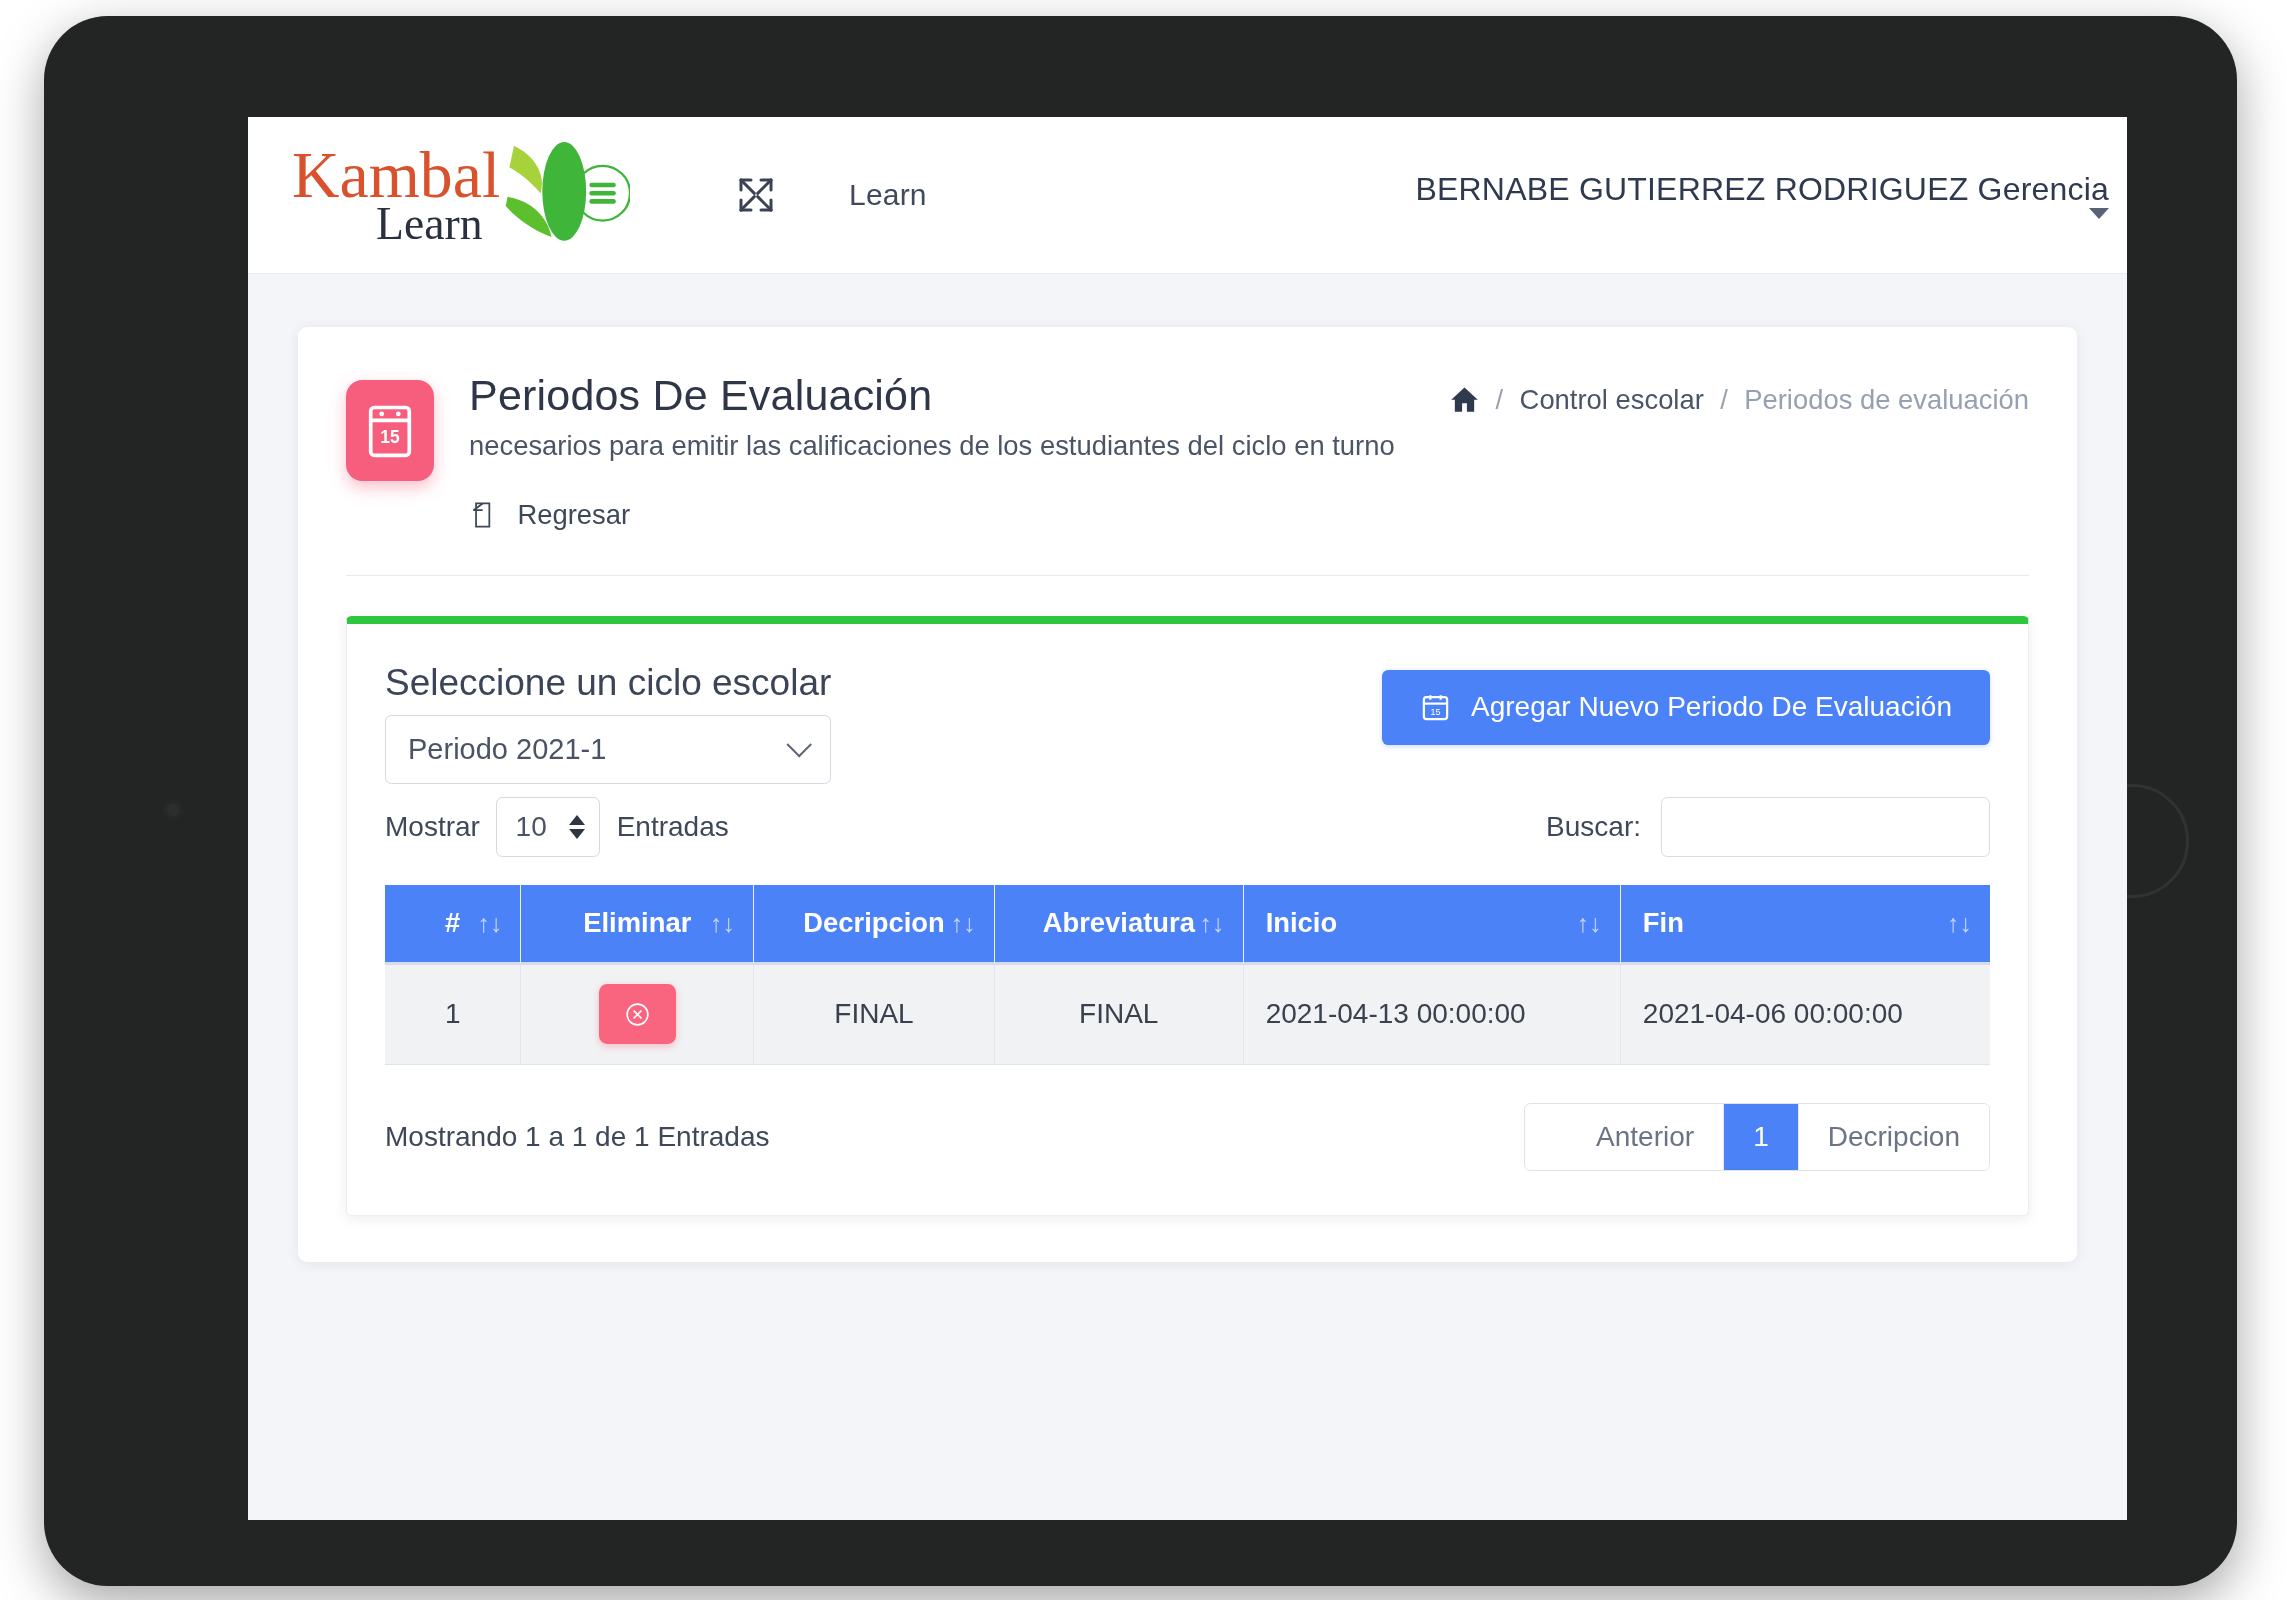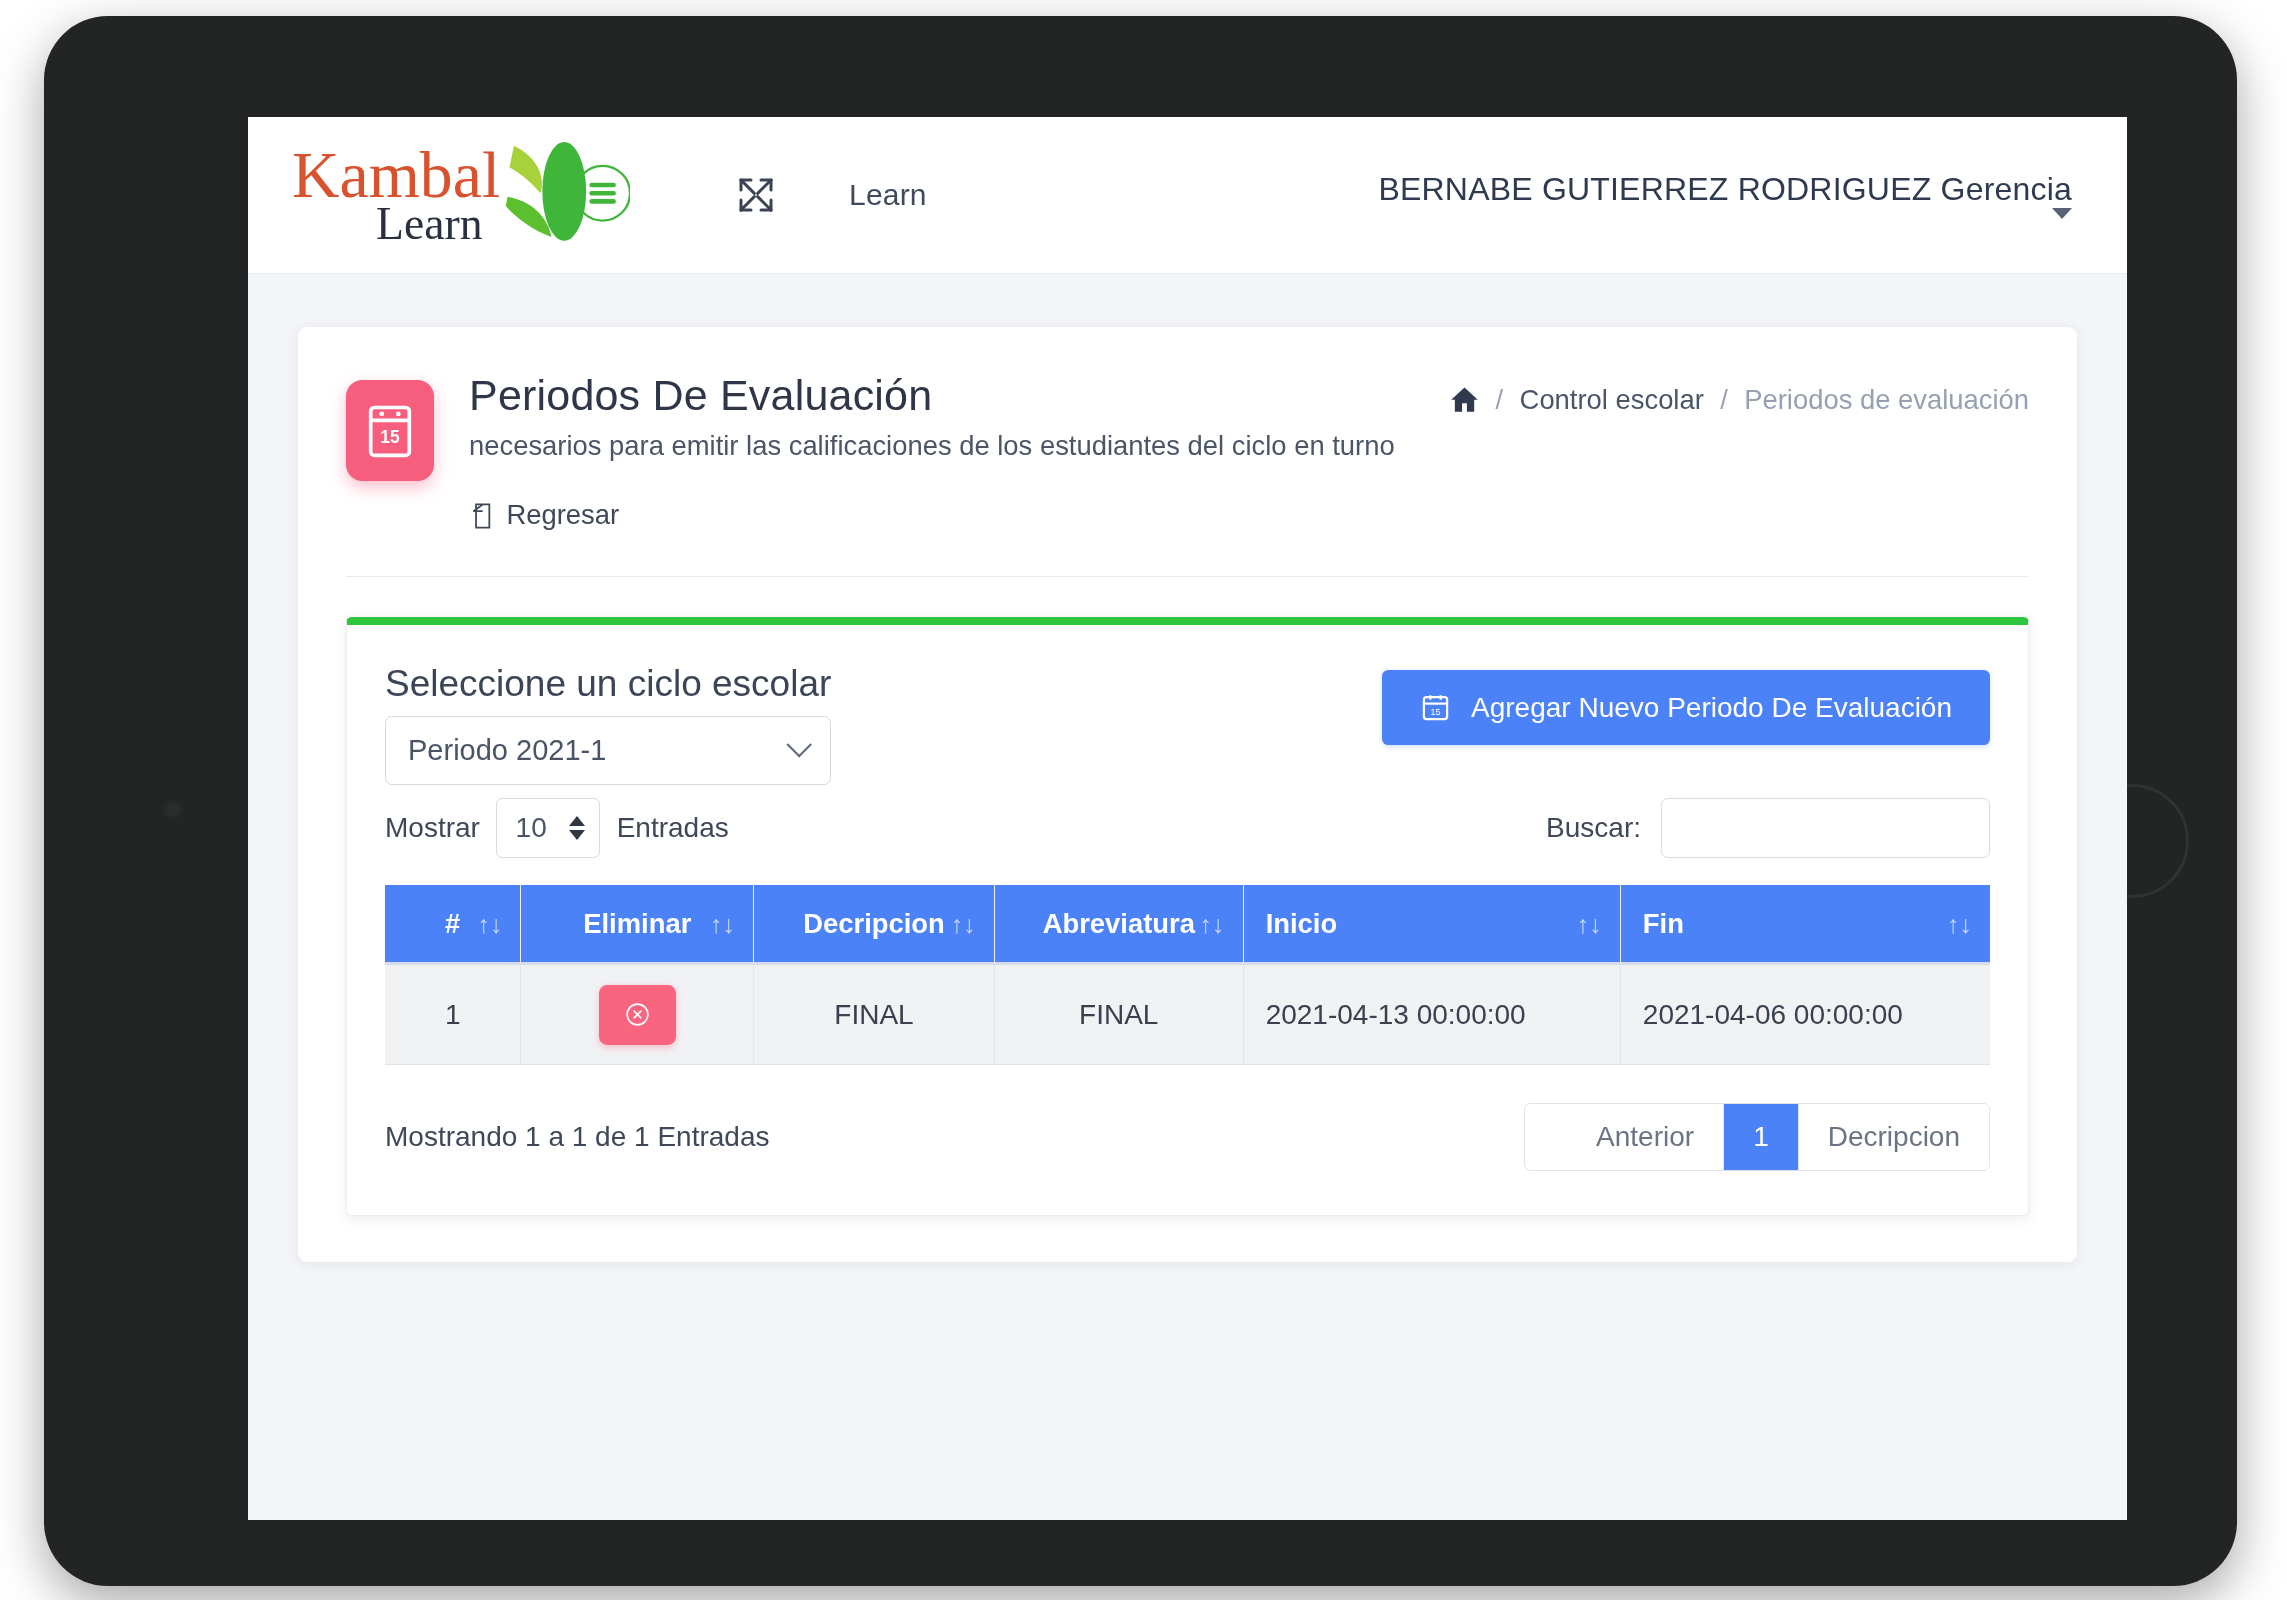--- a/index.html
+++ b/index.html
@@ -58,21 +58,21 @@
     overflow: hidden;
   }
 
   
   .navbar {
     height: 157px;
     background: #ffffff;
     border-bottom: 0.9px solid #e9ecf1;
     display: flex;
     align-items: center;
-    padding: 0 55px 0 44px;
+    padding: 0 18px 0 44px;
     box-sizing: border-box;
   }
   .brand {
     display: flex;
     align-items: center;
     width: 384px;
     flex: 0 0 auto;
   }
   .brand svg { display: block; }
 
@@ -150,22 +150,21 @@
   .page-desc {
     font-size: 27.4px;
     line-height: 1.48;
     color: #4c5566;
     max-width: 987px;
     margin: 0;
   }
   .back-link {
     margin-top: 33px;
     display: inline-flex;
-    align-items: center;
-    gap: 10px;
+    gap: 21px;
     font-size: 27.4px;
     color: #3f4858;
     cursor: pointer;
   }
 
   .breadcrumb {
     margin-left: auto;
     display: flex;
     align-items: center;
     gap: 16.4px;

